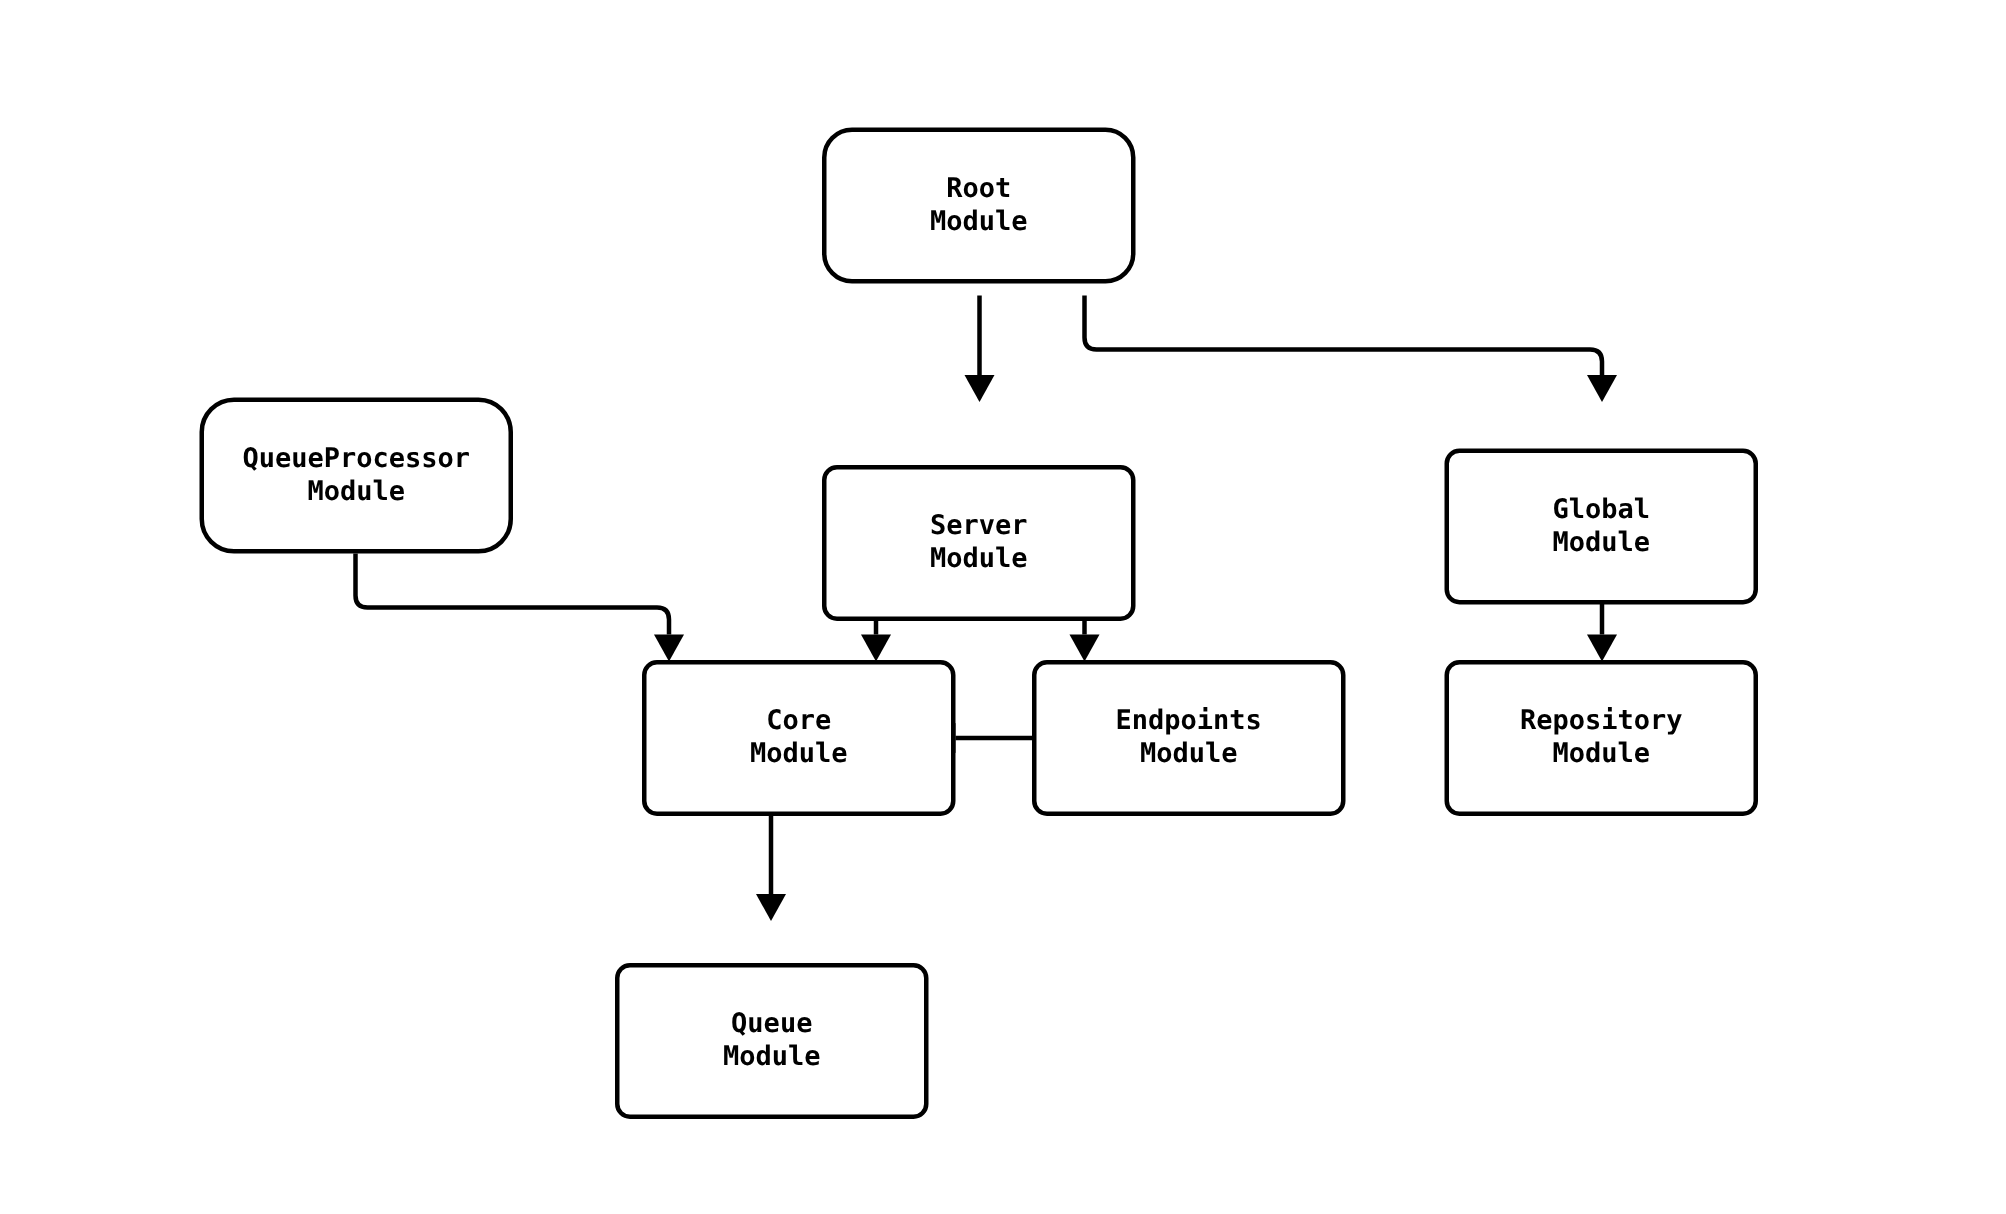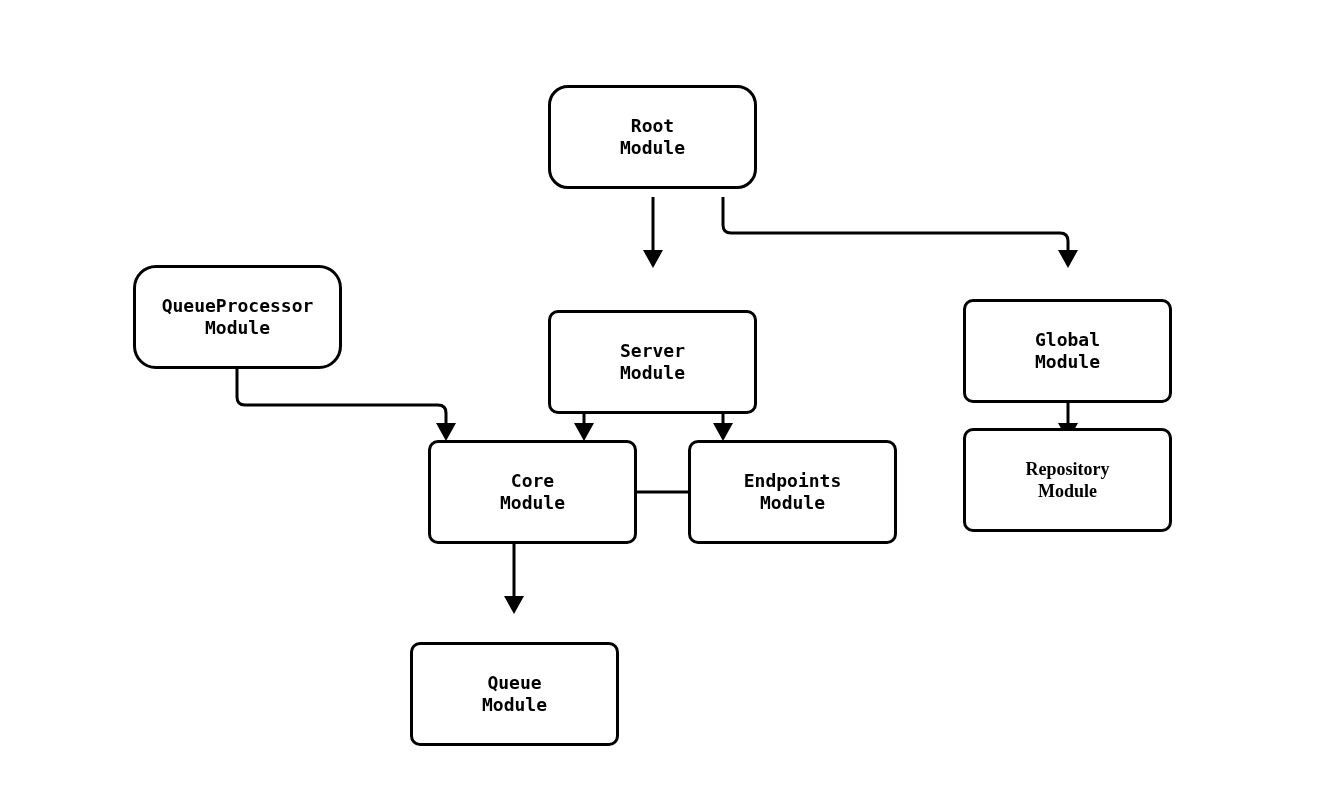--- a/index.html
+++ b/index.html
@@ -50,21 +50,21 @@
     line-height: 22px;
     font-weight: bold;
     color: #000000;
   }
   .node-root          { left: 548px; top: 85px; border-radius: 20px;  }
   .node-queueprocessor{ left: 133px; top: 265px; border-radius: 23px; }
   .node-server        { left: 548px; top: 267px; margin-top: 43px; }
   .node-global        { left: 963px; top: 267px; margin-top: 32px; }
   .node-core          { left: 428px; top: 440px; }
   .node-endpoints     { left: 688px; top: 440px; }
-  .node-repository    { left: 963px; top: 428px; font-family: Liberation Serif, serif; }
+  .node-repository    { left: 963px; top: 440px; }
   .node-queue         { left: 410px; top: 642px; }
 </style>
 </head>
 <body>
 
 <div class="diagram-canvas">
 
   <svg class="edges-layer" width="1337" height="809" viewBox="0 0 1337 809" xmlns="http://www.w3.org/2000/svg">
 
     <g>

